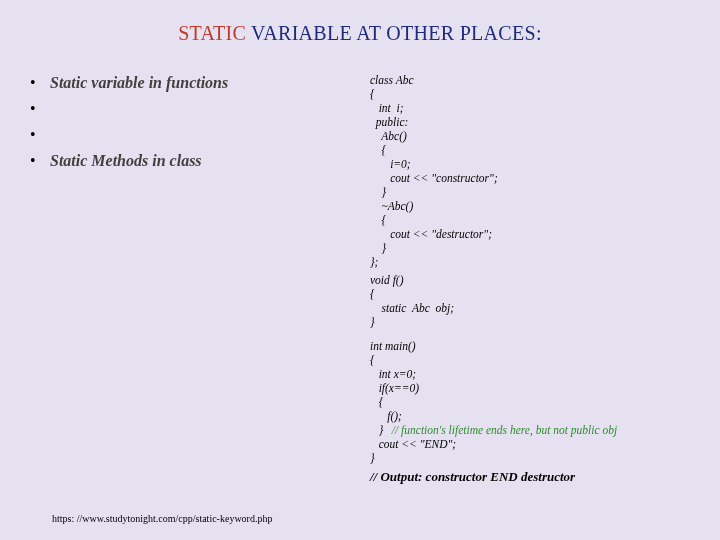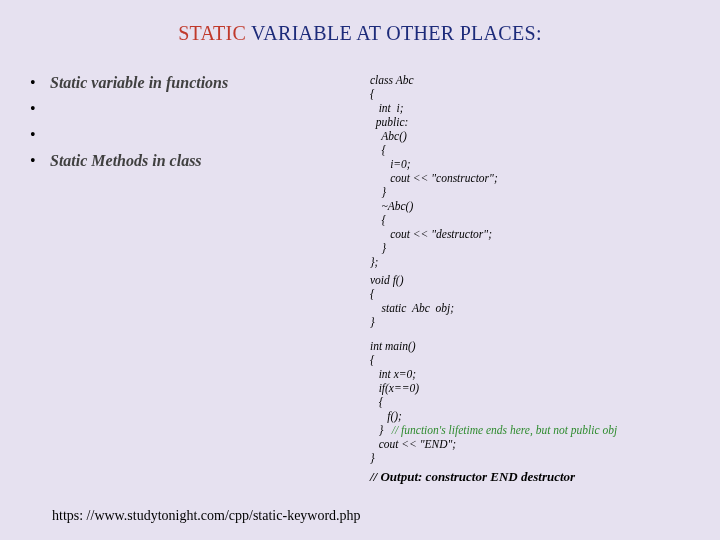--- a/index.html
+++ b/index.html
@@ -67,21 +67,21 @@
     font-style: italic;
     font-weight: bold;
     font-size: 13px;
     line-height: 15px;
     color: #000;
   }
   .footer {
     position: absolute;
     bottom: 16px;
     left: 52px;
-    font-size: 14px;
+    font-size: 10px;
     font-style: normal;
     color: #000;
   }
 </style>
 </head>
 <body>
 
 <div class="title">
   <span class="static-word">STATIC</span><span> VARIABLE AT OTHER PLACES:</span>
 </div>

